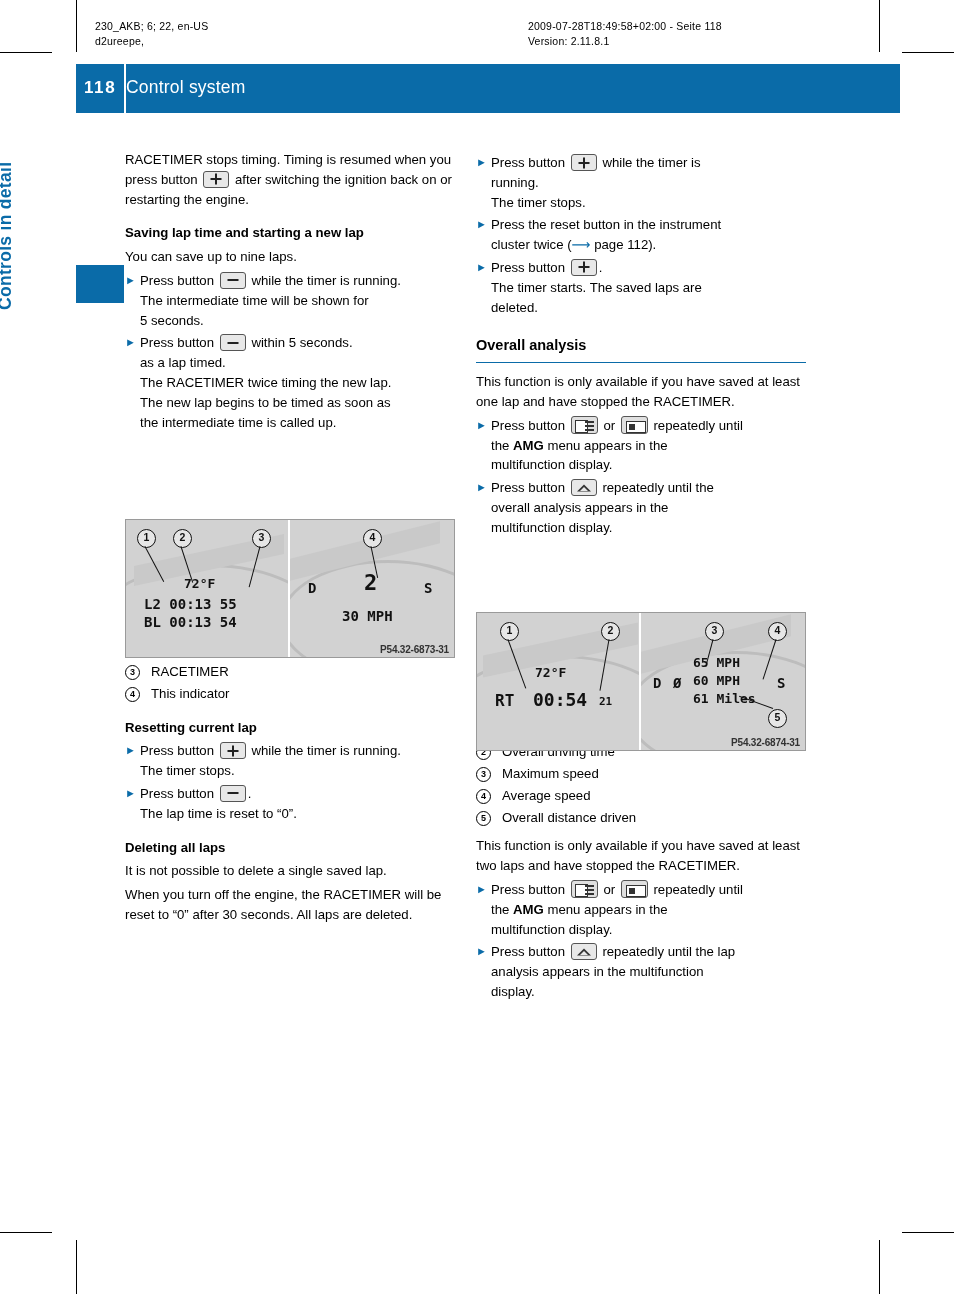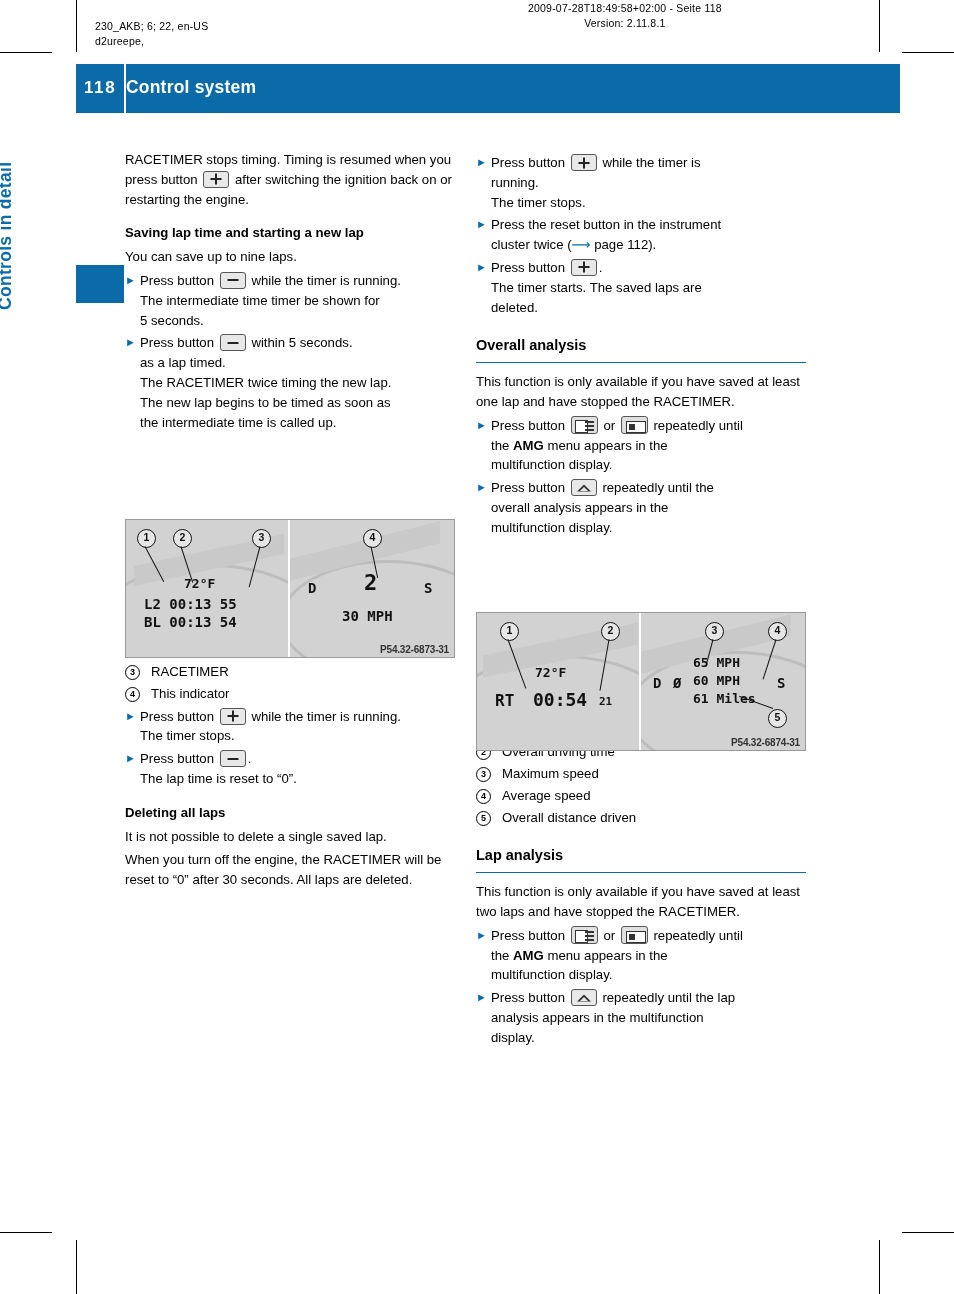--- a/index.html
+++ b/index.html
@@ -23,21 +23,21 @@
   }
 
   .header-meta {
     position: absolute;
     font-size: 10.5px;
     color: #000;
     line-height: 1.45;
     letter-spacing: 0.2px;
   }
   .hm-left { left: 95px; top: 19px; }
-  .hm-right { left: 528px; top: 1px; text-align: center; }
+  .hm-right { left: 528px; top: 19px; }
 
   
   .title-bar {
     position: absolute;
     left: 76px;
     top: 64px;
     width: 824px;
     height: 49px;
     background: #0a6ba8;
   }
@@ -50,21 +50,21 @@
     font-size: 17px;
     font-weight: bold;
     letter-spacing: 1.6px;
   }
   .chapter-title {
     position: absolute;
     left: 126px;
     top: 77px;
     color: #ffffff;
     font-size: 17.5px;
-    font-weight: bold;
+    font-weight: normal;
     letter-spacing: 0.2px;
   }
   .title-divider {
     position: absolute;
     left: 124px;
     top: 64px;
     width: 2px;
     height: 49px;
     background: #ffffff;
   }
@@ -355,21 +355,21 @@
 
   <div class="step">
     <div class="marker">►</div>
     <div class="body">
       <span>Press button</span>
       <span class="btn btn-minus"></span>
       <span>while the timer is running.</span>
     </div>
   </div>
   <div class="sub">
-    <div>The intermediate time timer be shown for</div>
+    <div>The intermediate time will be shown for</div>
     <div>5 seconds.</div>
   </div>
 
   <div class="step">
     <div class="marker">►</div>
     <div class="body">
       <span>Press button</span>
       <span class="btn btn-minus"></span>
       <span>within 5 seconds.</span>
     </div>
@@ -395,20 +395,21 @@
     <div class="legend-row">
       <div class="legend-num"><span class="circ">3</span></div>
       <div class="legend-text">RACETIMER</div>
     </div>
     <div class="legend-row">
       <div class="legend-num"><span class="circ">4</span></div>
       <div class="legend-text">This indicator</div>
     </div>
   </div>
 
+  <div class="h3">Resetting current lap</div>
 
   <div class="step">
     <div class="marker">►</div>
     <div class="body">
       <span>Press button</span>
       <span class="btn btn-plus"></span>
       <span>while the timer is running.</span>
     </div>
   </div>
   <div class="sub">The timer stops.</div>
@@ -542,21 +543,20 @@
     <div class="legend-row">
       <div class="legend-num"><span class="circ">4</span></div>
       <div class="legend-text">Average speed</div>
     </div>
     <div class="legend-row">
       <div class="legend-num"><span class="circ">5</span></div>
       <div class="legend-text">Overall distance driven</div>
     </div>
   </div>
 
-  <div class="h2">Lap analysis</div>
   <p class="after-rule">This function is only available if you have saved at least two laps and have stopped the RACETIMER.</p>
 
   <div class="step">
     <div class="marker">►</div>
     <div class="body">
       <span>Press button</span>
       <span class="btn btn-img"><span class="g1"></span><span class="g2"></span></span>
       <span>or</span>
       <span class="btn btn-img btn-img2"><span class="g1"></span></span>
       <span>repeatedly until</span><br>

